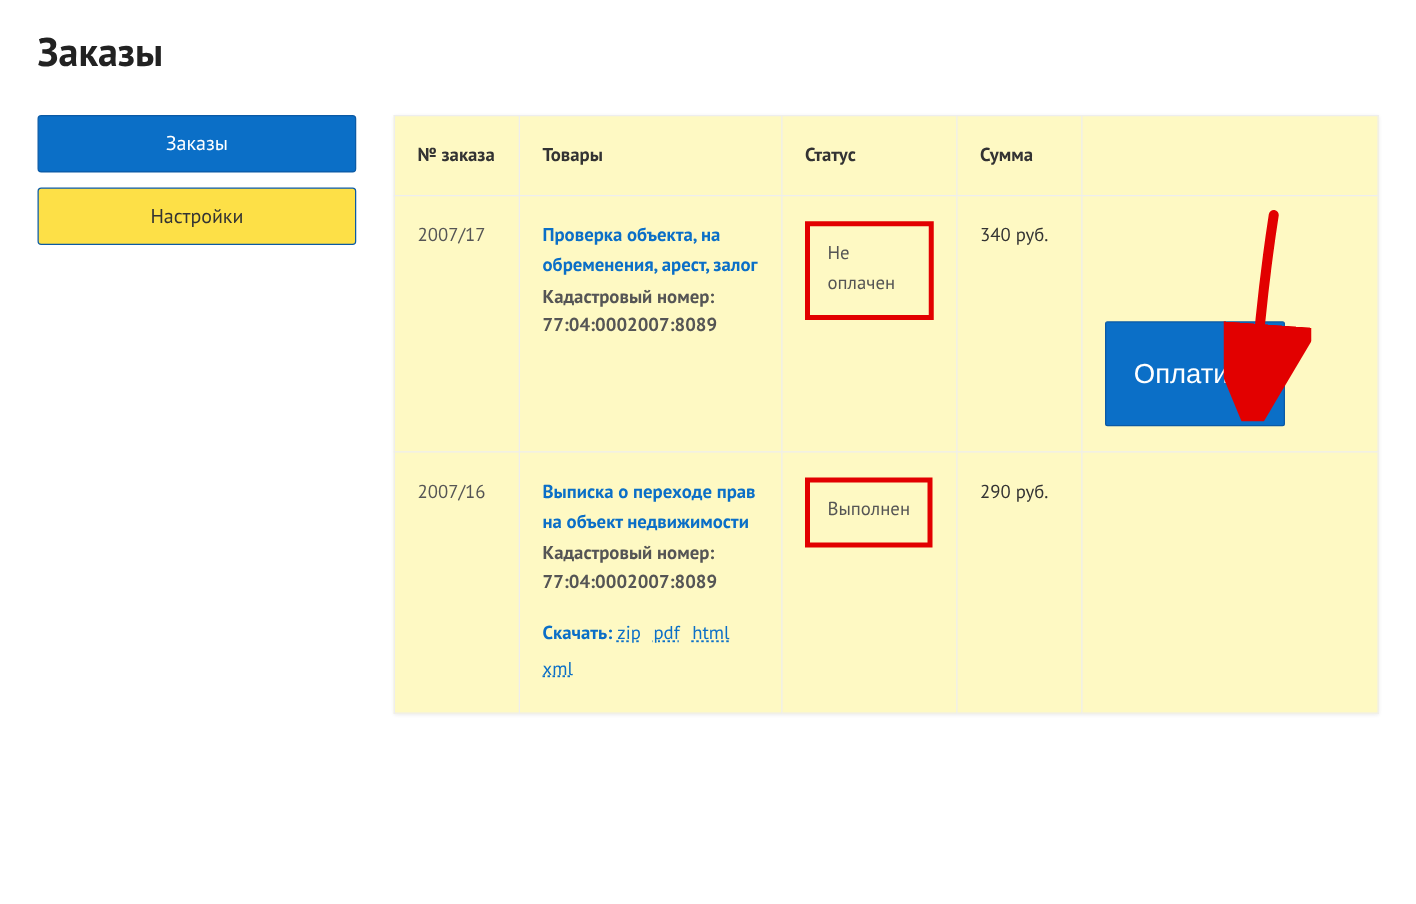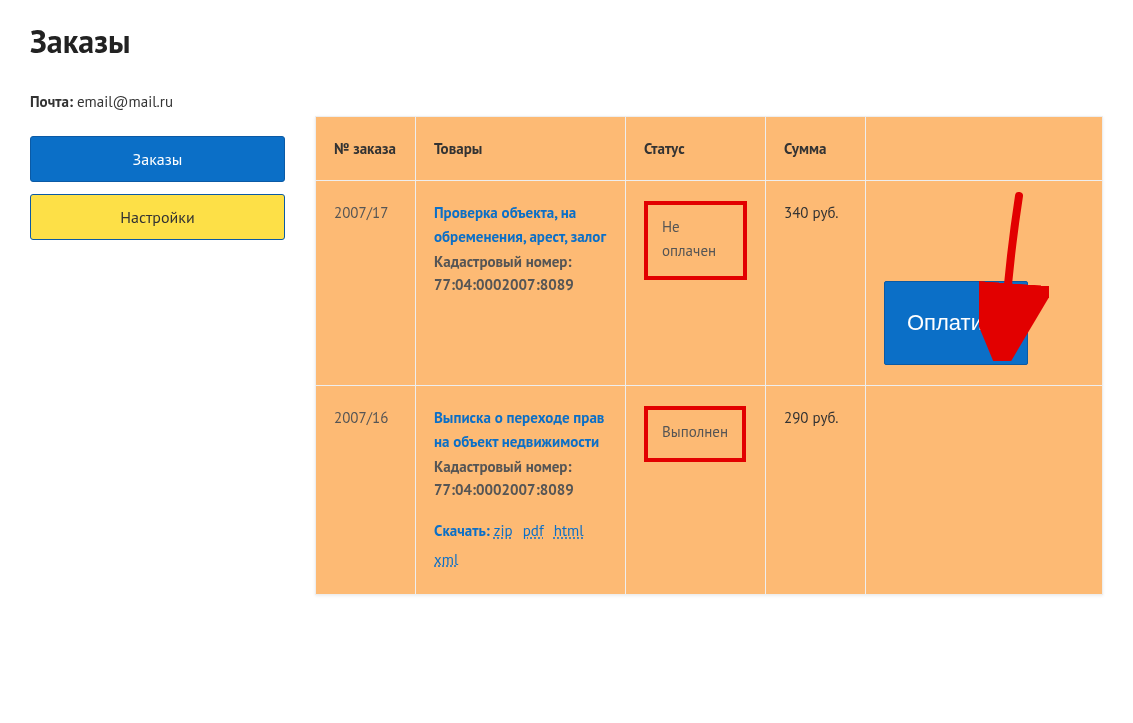--- a/index.html
+++ b/index.html
@@ -52,23 +52,22 @@
     border-color: #0b5aa5;
     color: #fff;
   }
   .nav-btn.logout { margin-top: 28px; }
   .main {
     flex: 1;
   }
   table.orders {
     width: 100%;
     border-collapse: collapse;
-    background: #fdba74;
+    background: #fef9c3;
     box-shadow: 0 1px 3px rgba(0,0,0,0.08);
-    margin-top: 24px;
   }
   table.orders th, table.orders td {
     border: 1px solid #eee;
     padding: 20px 18px;
     vertical-align: top;
     text-align: left;
     font-size: 15px;
     line-height: 1.55;
   }
   table.orders th {
@@ -129,24 +128,20 @@
     pointer-events: none;
   }
 </style>
 </head>
 <body>
 
 <h1>Заказы</h1>
 
 <div class="layout">
   <aside class="sidebar">
-    <div class="email-line">
-      <b>Почта:</b>
-      <span>email@mail.ru</span>
-    </div>
     <a class="nav-btn active">Заказы</a>
     <a class="nav-btn">Настройки</a>
   </aside>
 
   <main class="main">
     <table class="orders">
       <thead>
         <tr>
           <th style="width:100px">№ заказа</th>
           <th style="width:210px">Товары</th>

